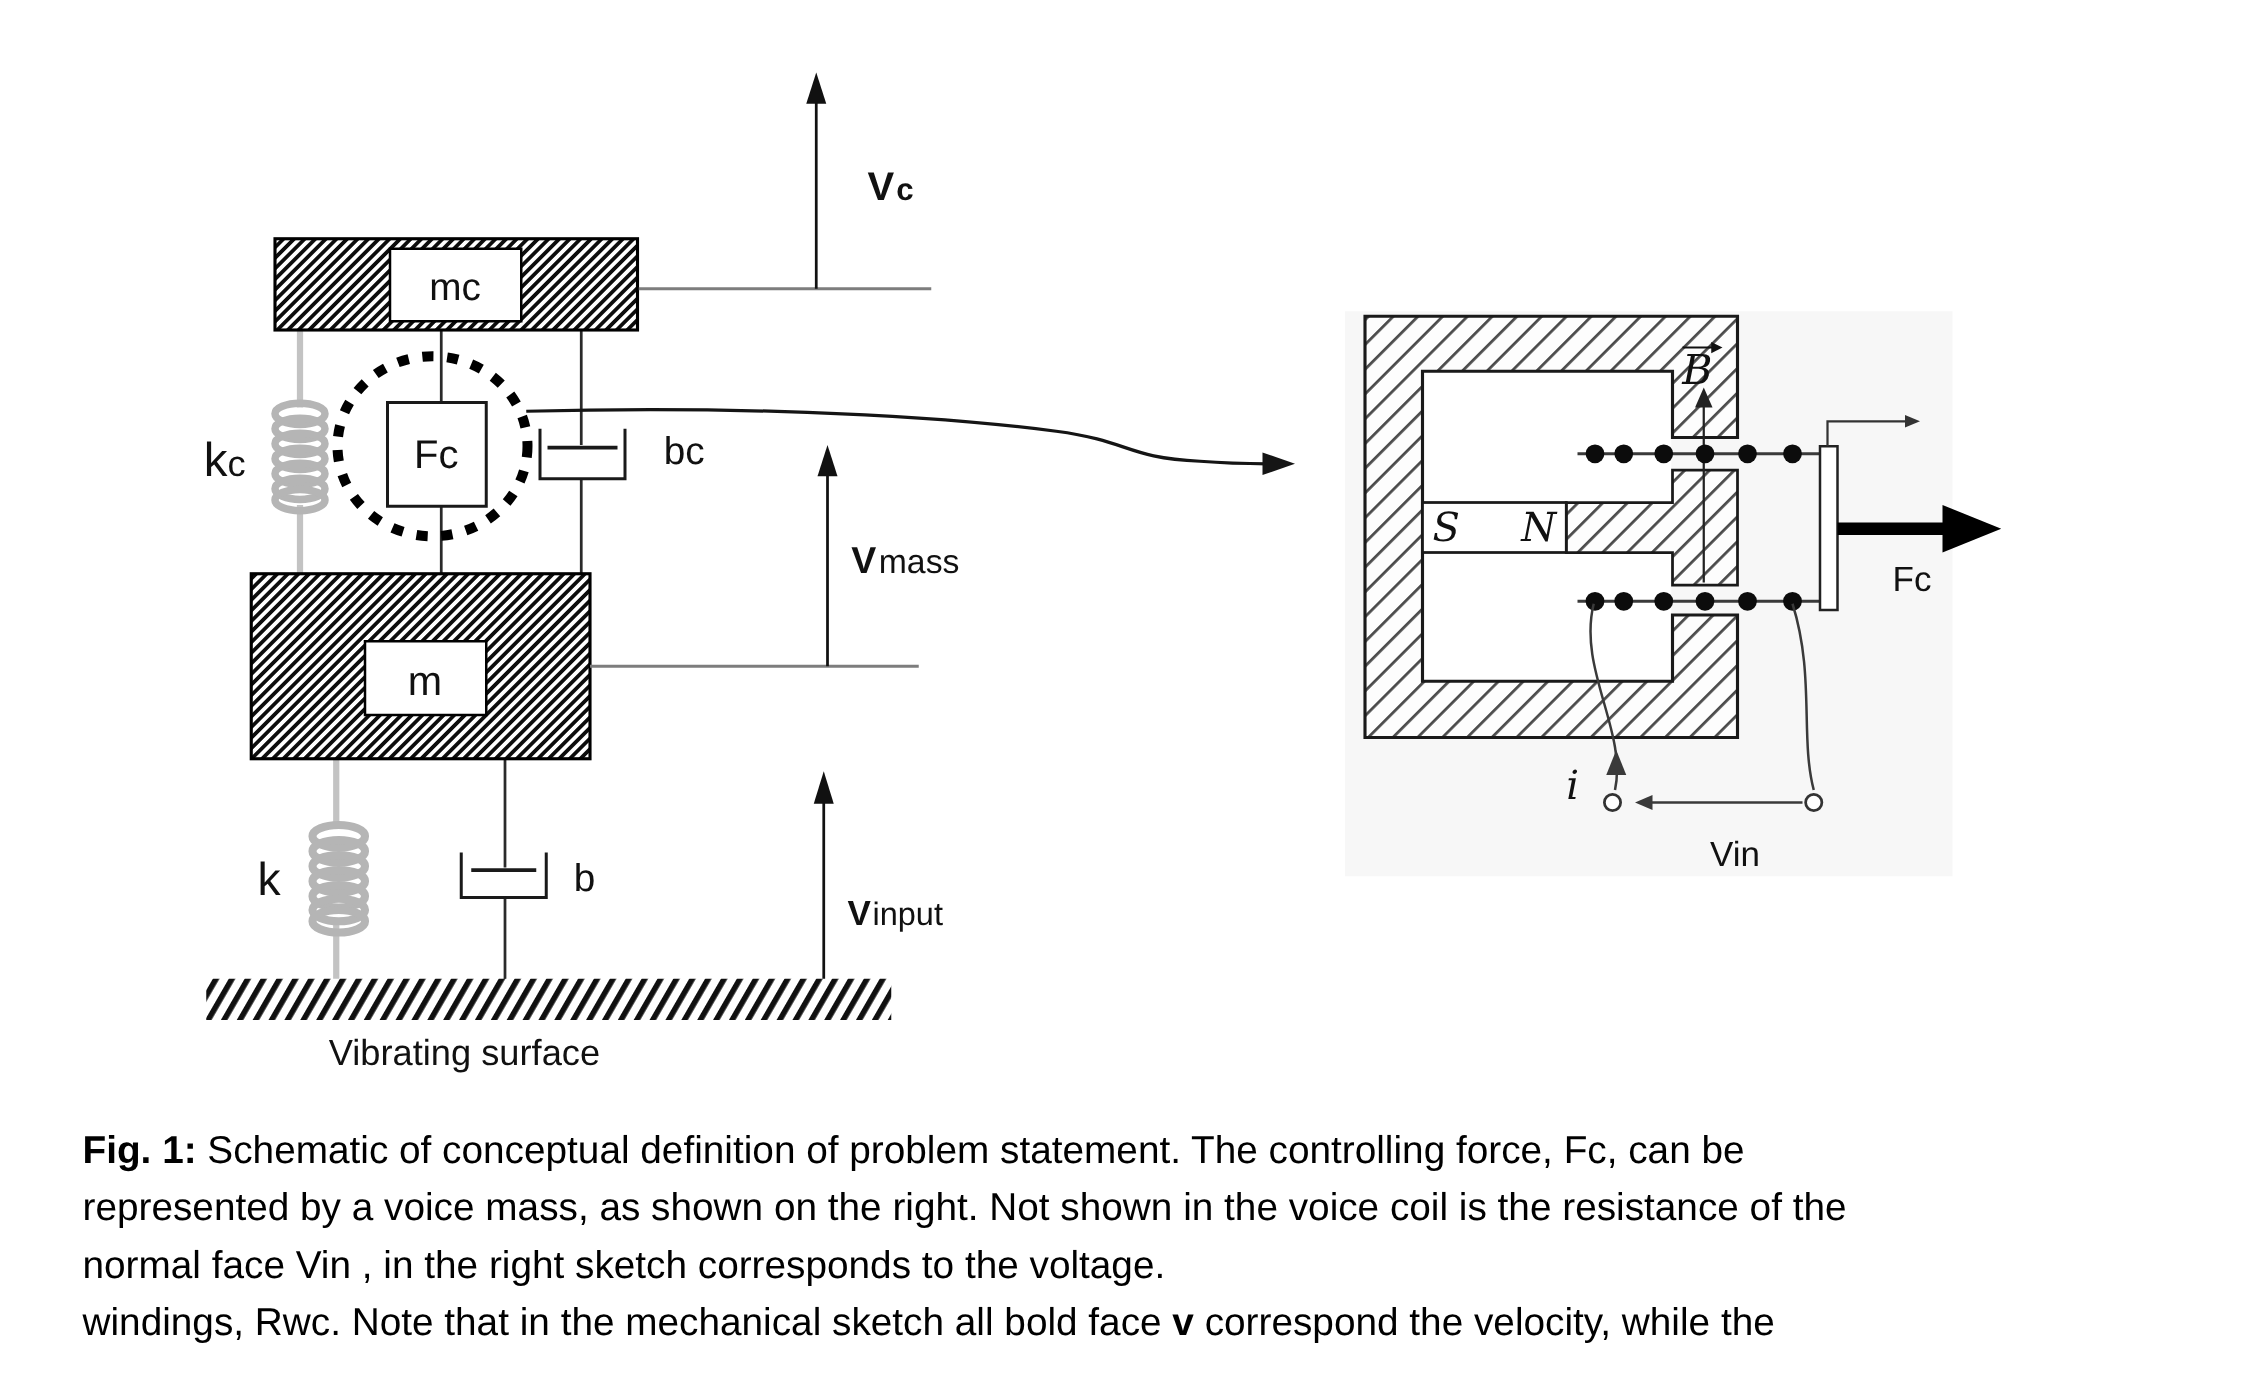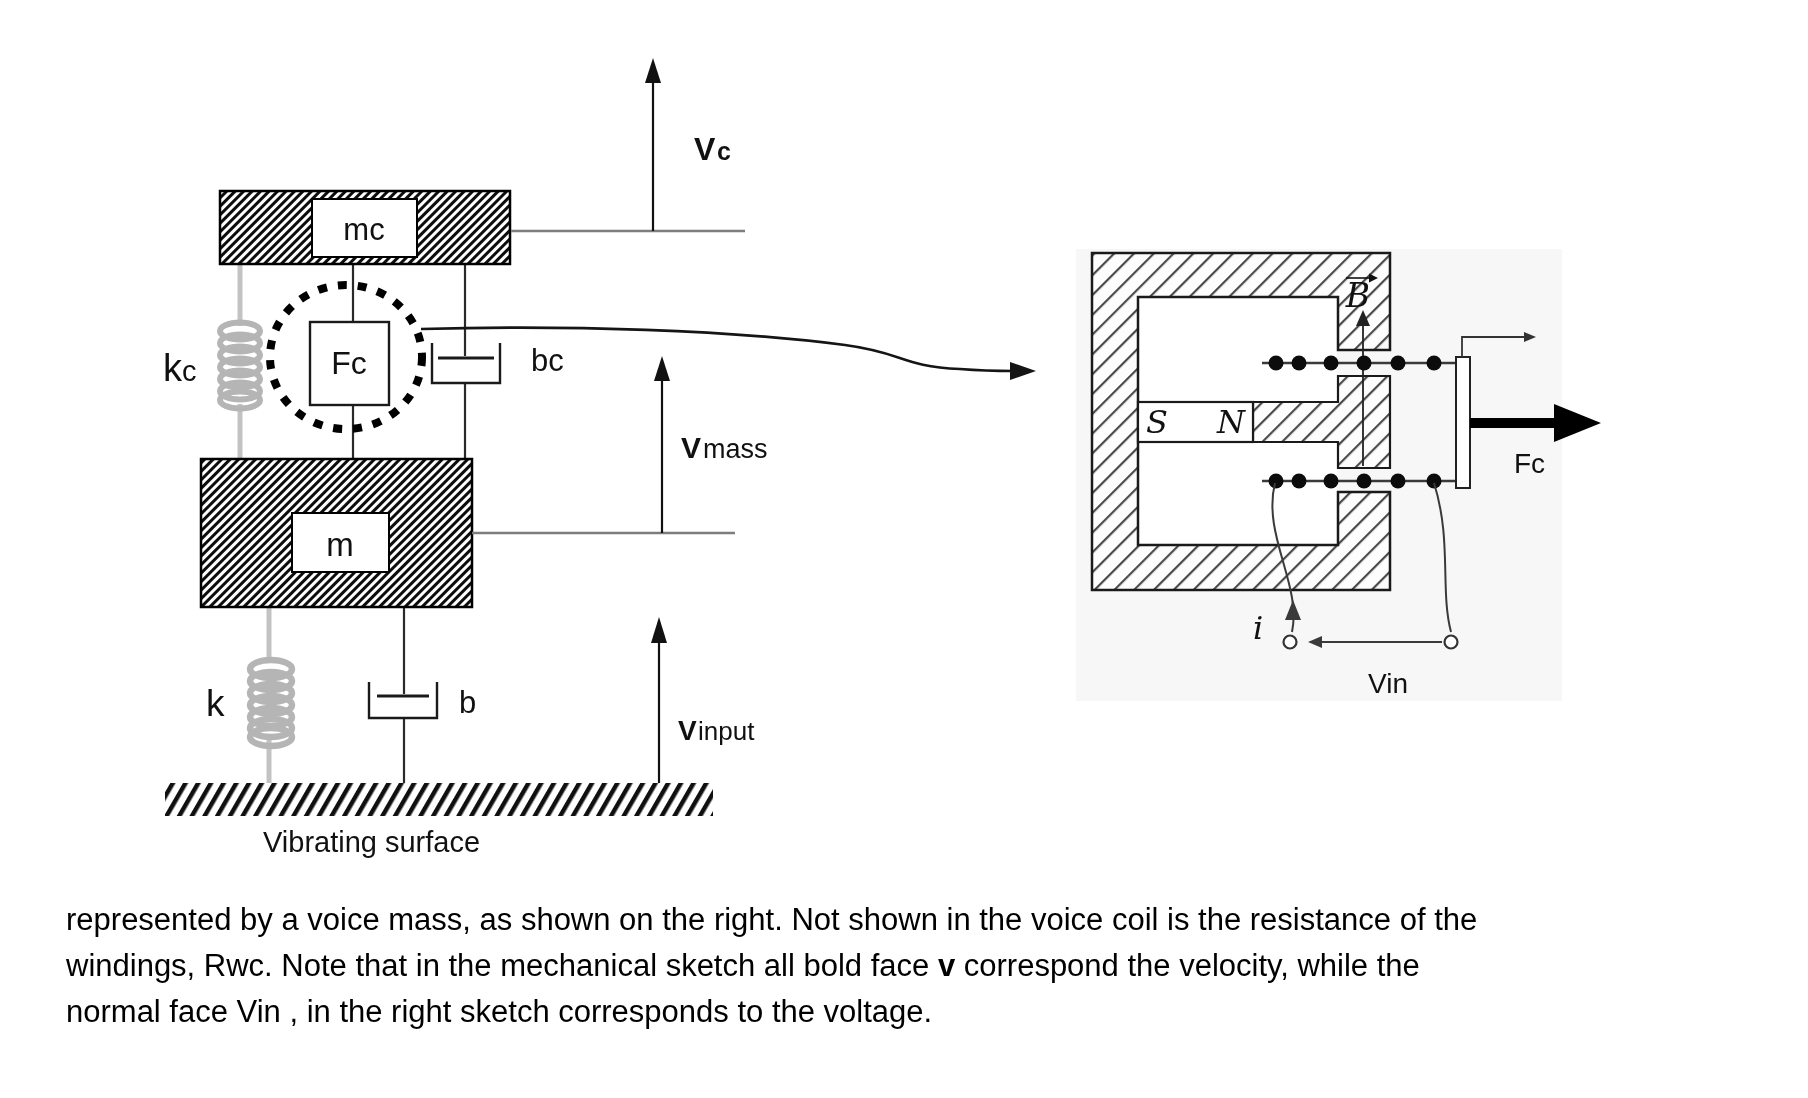--- a/index.html
+++ b/index.html
@@ -211,16 +211,17 @@
   <circle cx="1451" cy="642" r="6.5" fill="#fff" stroke="#333" stroke-width="2.2"></circle>
   <g>
     <line x1="1442" y1="642" x2="1320" y2="642" stroke="#3a3a3a" stroke-width="1.9"></line>
     <polygon points="1308,642 1322,636 1322,648" fill="#3a3a3a"></polygon>
   </g>
   <text class="lbl-serif" x="1253" y="639" font-size="32">i</text>
   <text class="lbl" x="1368" y="693" font-size="28">Vin</text>
 </svg>
 
 <div class="caption">
+    <div><b>Fig. 1:</b><span> Schematic of conceptual definition of problem statement. The controlling force, Fc, can be</span></div>
     <div><span>represented by a voice mass, as shown on the right. Not shown in the voice coil is the resistance of the</span></div>
+    <div><span>normal face Vin , in the  right sketch corresponds to the voltage.</span></div>
     <div><span>windings, Rwc. Note that in the mechanical sketch all bold face </span><b>v</b><span> correspond the velocity, while the</span></div>
-    <div><span>normal face Vin , in the  right sketch corresponds to the voltage.</span></div>
   </div>
 
 </body></html>

